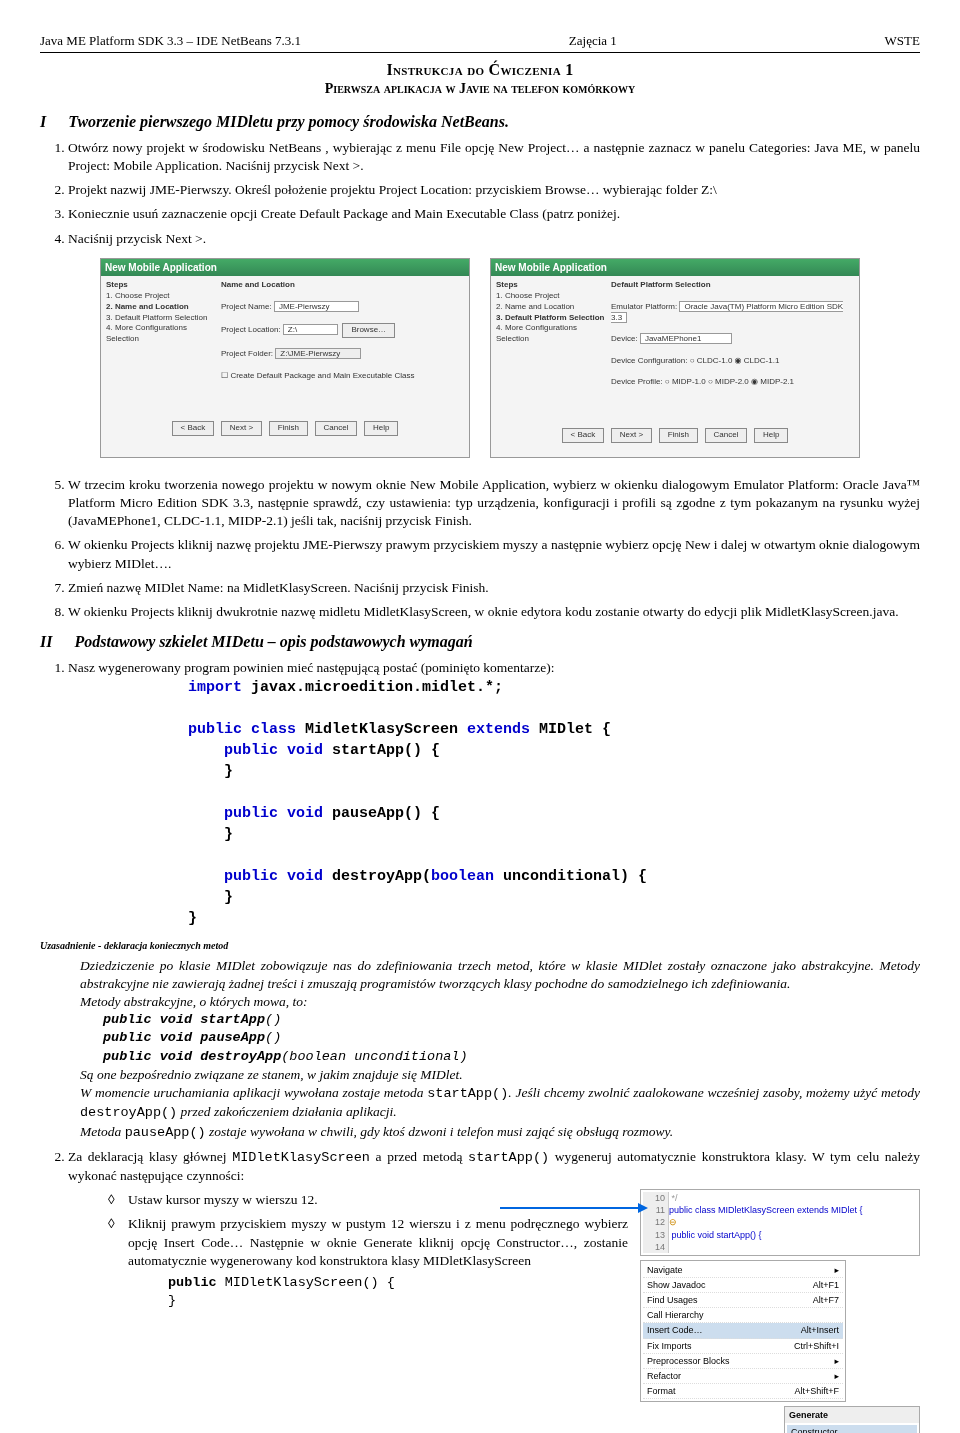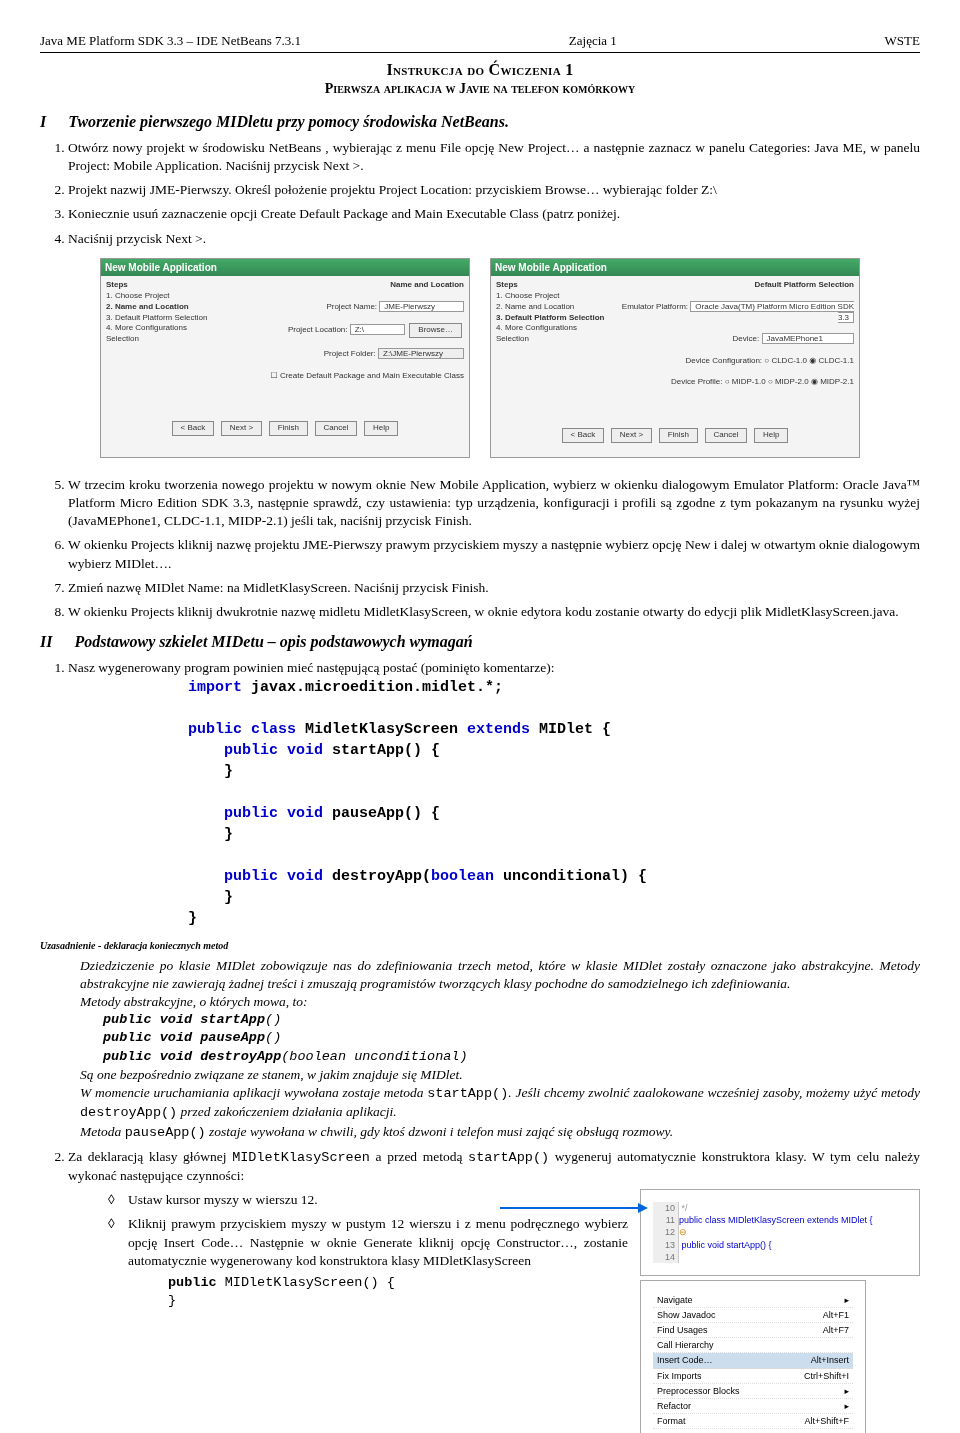--- a/index.html
+++ b/index.html
@@ -81,21 +81,20 @@
     font-size: 10px;
   }
   .img-box .steps-side {
     float: left;
     width: 110px;
     font-size: 8px;
   }
   .img-box .main-side {
     margin-left: 115px;
     font-size: 8px;
-    text-align: right;
   }
   .img-box .btn-row {
     position: relative;
     margin-top: 40px;
     clear: both;
     text-align: center;
   }
   .img-box .btn {
     display: inline-block;
     border: 1px solid #888;
@@ -146,21 +145,21 @@
     width: 280px;
     margin-left: 12px;
     margin-top: 4px;
   }
   .mini-code-img, .mini-menu-img, .mini-gen-img {
     border: 1px solid #aaa;
     background: #fff;
     font-family: Tahoma, sans-serif;
     font-size: 9px;
     margin-bottom: 4px;
-    padding: 12px;
+    padding: 2px;
   }
   .mini-code-img .line { white-space: nowrap; }
   .mini-code-img .gutter { display:inline-block; width:22px; background:#eee; color:#777; text-align:right; padding-right:3px; border-right:1px solid #ccc;}
   .mini-menu-img { width:200px; float:left;}
   .mini-gen-img { width:130px; float:right;}
   .menu-item { padding:1px 4px; border-bottom:1px dotted #ddd; display:flex; justify-content:space-between;}
   .menu-item.sel { background:#cde; }
   .gen-title { background:#eee; font-weight:bold; padding:2px 4px; margin:-2px -2px 2px -2px;}
   .mono { font-family: "Courier New", monospace; }
   .clr { clear: both; }

